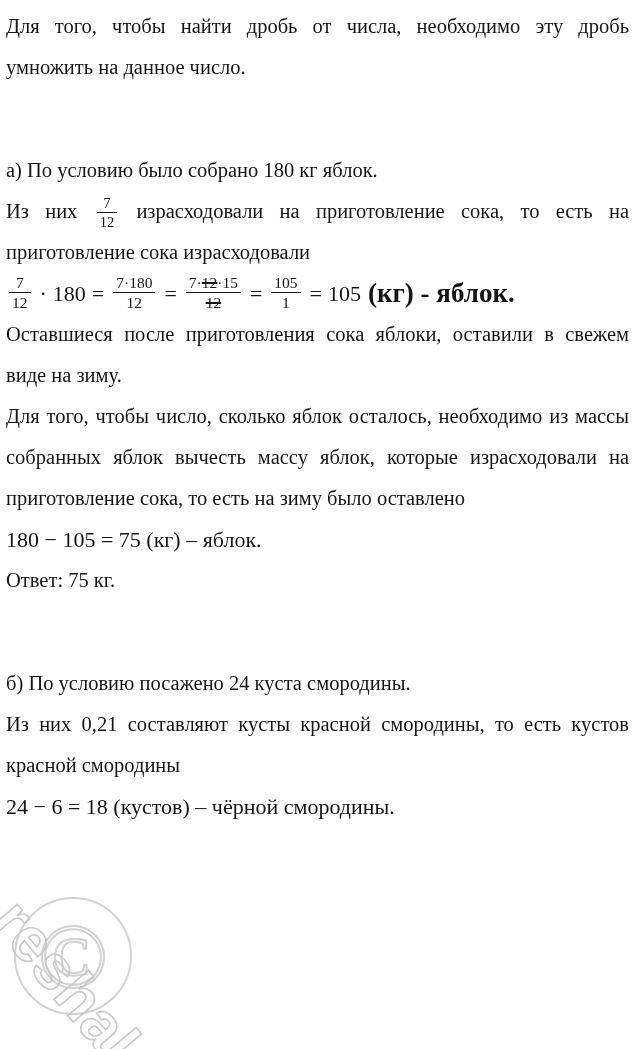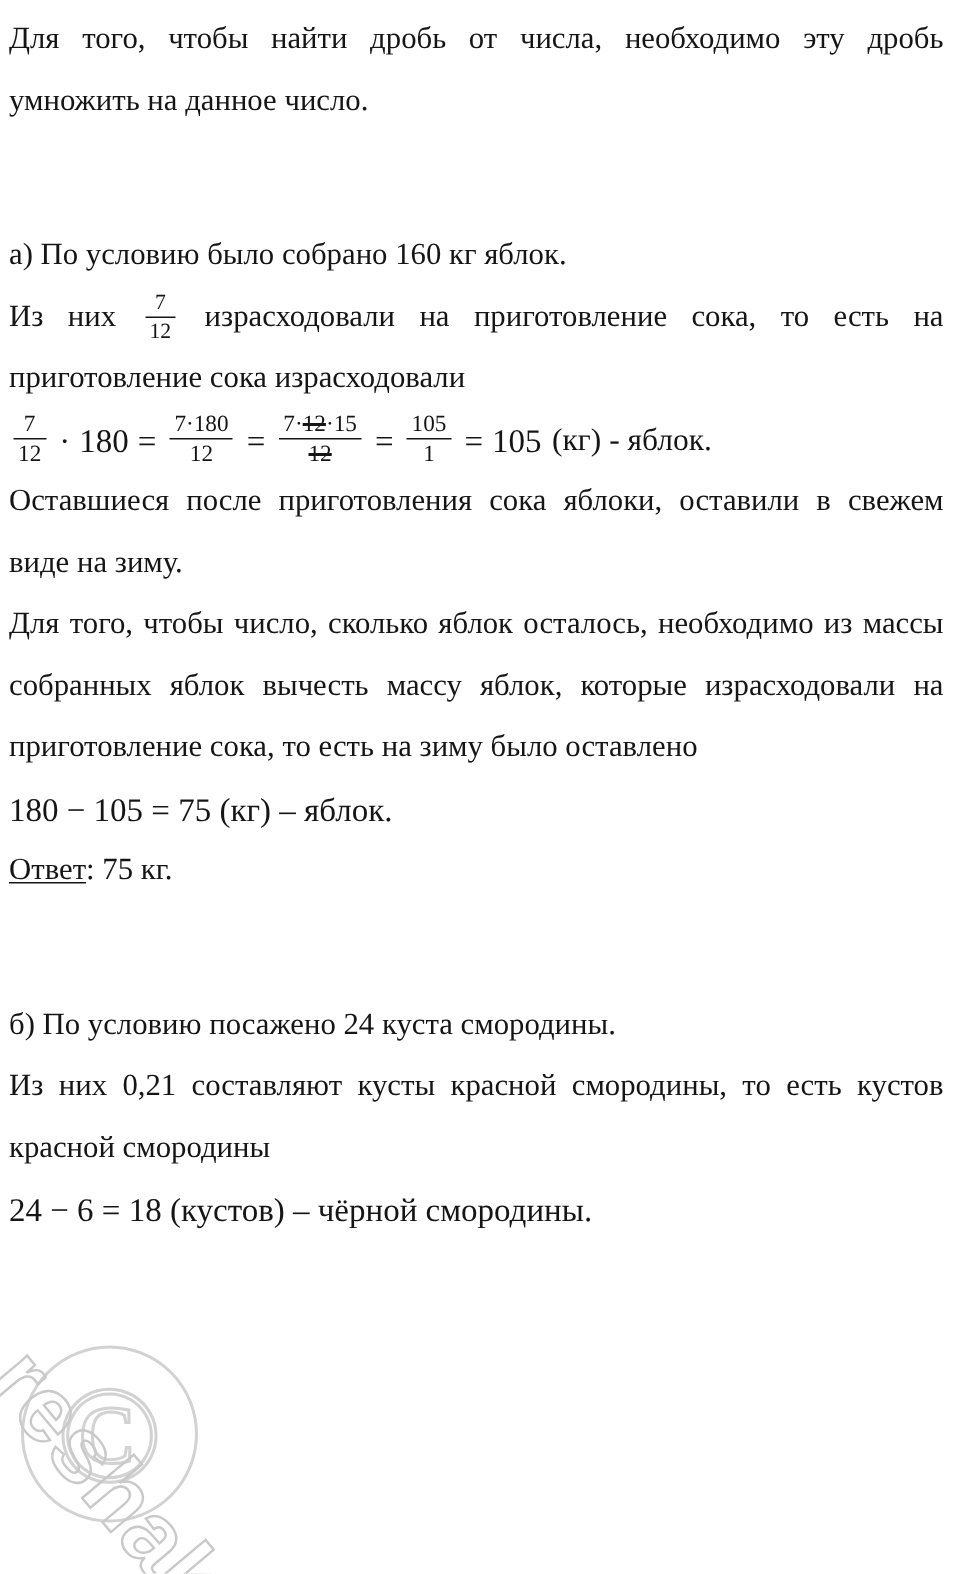--- a/index.html
+++ b/index.html
@@ -84,30 +84,30 @@
     line-height: 41px;
     display: flex;
     align-items: center;
     white-space: nowrap;
     color: #151515;
   }
   .eq .op {
     margin: 0 6px;
   }
   .eq .txt {
-    font-size: 21px;
+    font-size: 27px;
+    font-weight: bold;
   }
 
   .answer {
     font-size: 20.5px;
     line-height: 41px;
     color: #151515;
   }
   .answer .u {
-    text-decoration: underline;
     text-decoration-thickness: 1.2px;
     text-underline-offset: 2px;
   }
 
   
   .faded { color: #8a8a8a; }
   .faded2 { color: #6a6a6a; }
 
   
   .watermark {
@@ -166,21 +166,21 @@
   </div>
   <div class="wm-text">reshak.ru</div>
 </div>
 
 <div class="page">
 
   <div class="para">Для того, чтобы найти дробь от числа, необходимо эту дробь умножить на данное число.</div>
 
   <div class="spacer-xl"></div>
 
-  <div class="line">а) По условию было собрано 160 кг яблок.</div>
+  <div class="line">а) По условию было собрано 180 кг яблок.</div>
 
   <div class="para justify-all">
     <span>Из них</span>
     <span class="frac">
       <span class="num">7</span>
       <span class="bar"></span>
       <span class="den">12</span>
     </span>
     <span>израсходовали на приготовление сока, то есть на приготовление сока израсходовали</span>
   </div>

